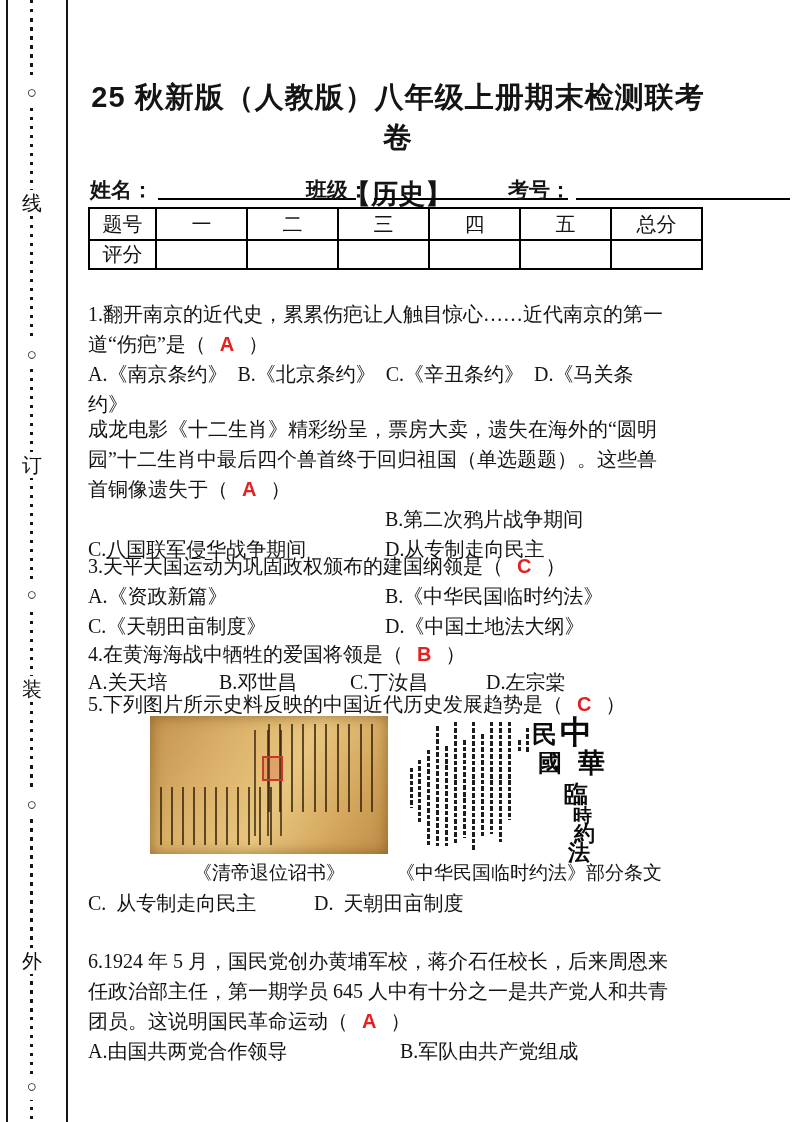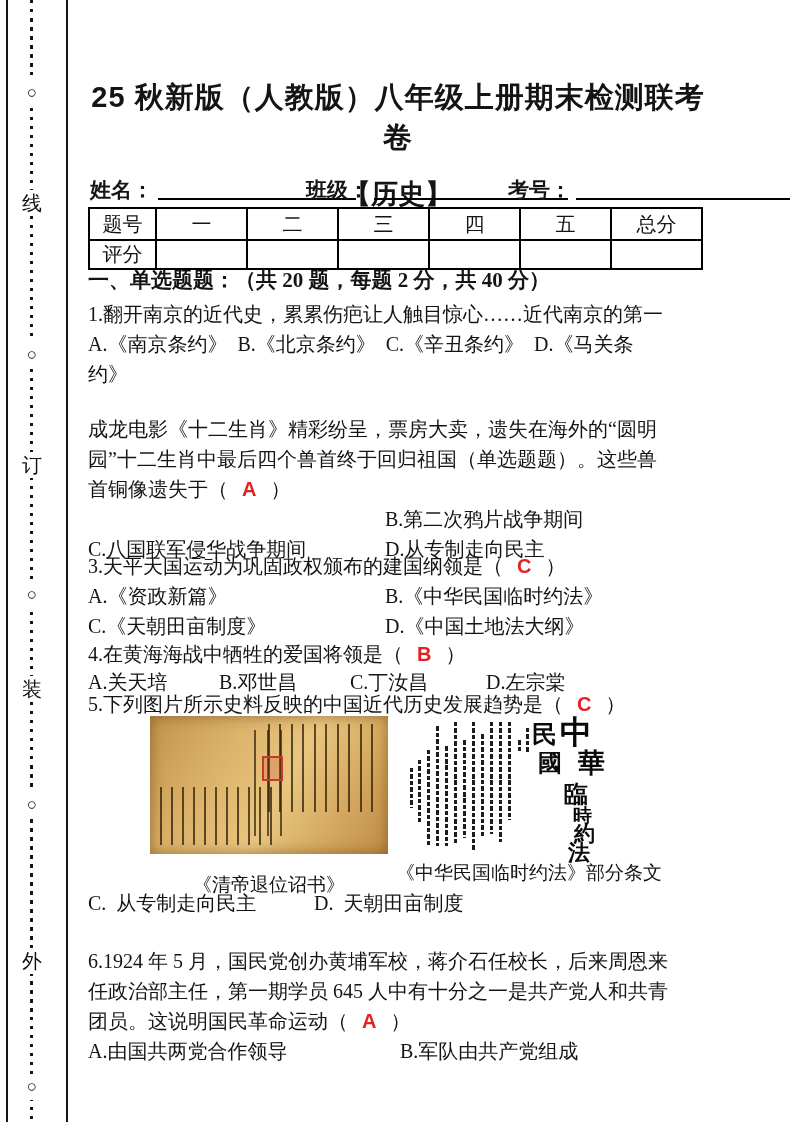--- a/index.html
+++ b/index.html
@@ -47,21 +47,21 @@
       background:repeating-linear-gradient(90deg,rgba(48,30,8,.7) 0 1.8px,transparent 1.8px 13px);}
   .cols-lowleft{left:10px;bottom:9px;width:120px;height:58px;
       background:repeating-linear-gradient(90deg,rgba(48,30,8,.75) 0 1.8px,transparent 1.8px 11px);}
   .seal{position:absolute;left:112px;top:40px;width:17px;height:21px;
         border:2px solid #c23a28;background:rgba(205,72,48,.25);}
   .doc-right{position:absolute;left:320px;top:0;width:255px;height:148px;background:#fff;}
   .vcol{position:absolute;width:2.5px;
         background:repeating-linear-gradient(180deg,#1d1d1d 0 4.5px,transparent 4.5px 6.5px);}
   .big{position:absolute;font-weight:bold;line-height:1;color:#0a0a0a;}
   .cap{position:absolute;top:144px;font-size:19px;}
-  .cap-left{left:62px;width:238px;text-align:center;margin-top:12px;}
+  .cap-left{left:62px;width:238px;text-align:center;}
   .cap-right{left:308px;width:300px;}
 </style>
 </head>
 <body>
 
 <div class="page">
 
   <div>
     <div class="vline v1"></div>
     <div class="dotline"></div>
@@ -114,24 +114,24 @@
       <td></td>
       <td></td>
       <td></td>
       <td></td>
       <td></td>
       <td></td>
     </tr>
   </tbody>
     </table>
 
-  <div class="sec-head">一、单选题题：（共 20 题，每题 2 分，共 40 分）</div>
 
   <div class="qblock" style="top:299px">
     <div class="line">1.翻开南京的近代史，累累伤疤让人触目惊心……近代南京的第一</div>
+    <div class="line"><span>道“伤疤”是（</span><span class="ans">A</span><span>）</span></div>
     <div class="line">A.《南京条约》  B.《北京条约》  C.《辛丑条约》  D.《马关条</div>
     <div class="line">约》</div>
   </div>
 
   <div class="qblock" style="top:414px">
     <div class="line">成龙电影《十二生肖》精彩纷呈，票房大卖，遗失在海外的“圆明</div>
     <div class="line">园”十二生肖中最后四个兽首终于回归祖国（单选题题）。这些兽</div>
     <div class="line"><span>首铜像遗失于（</span><span class="ans">A</span><span>）</span></div>
     <div class="line">
       <span class="opt" style="left:297px">B.第二次鸦片战争期间</span>

